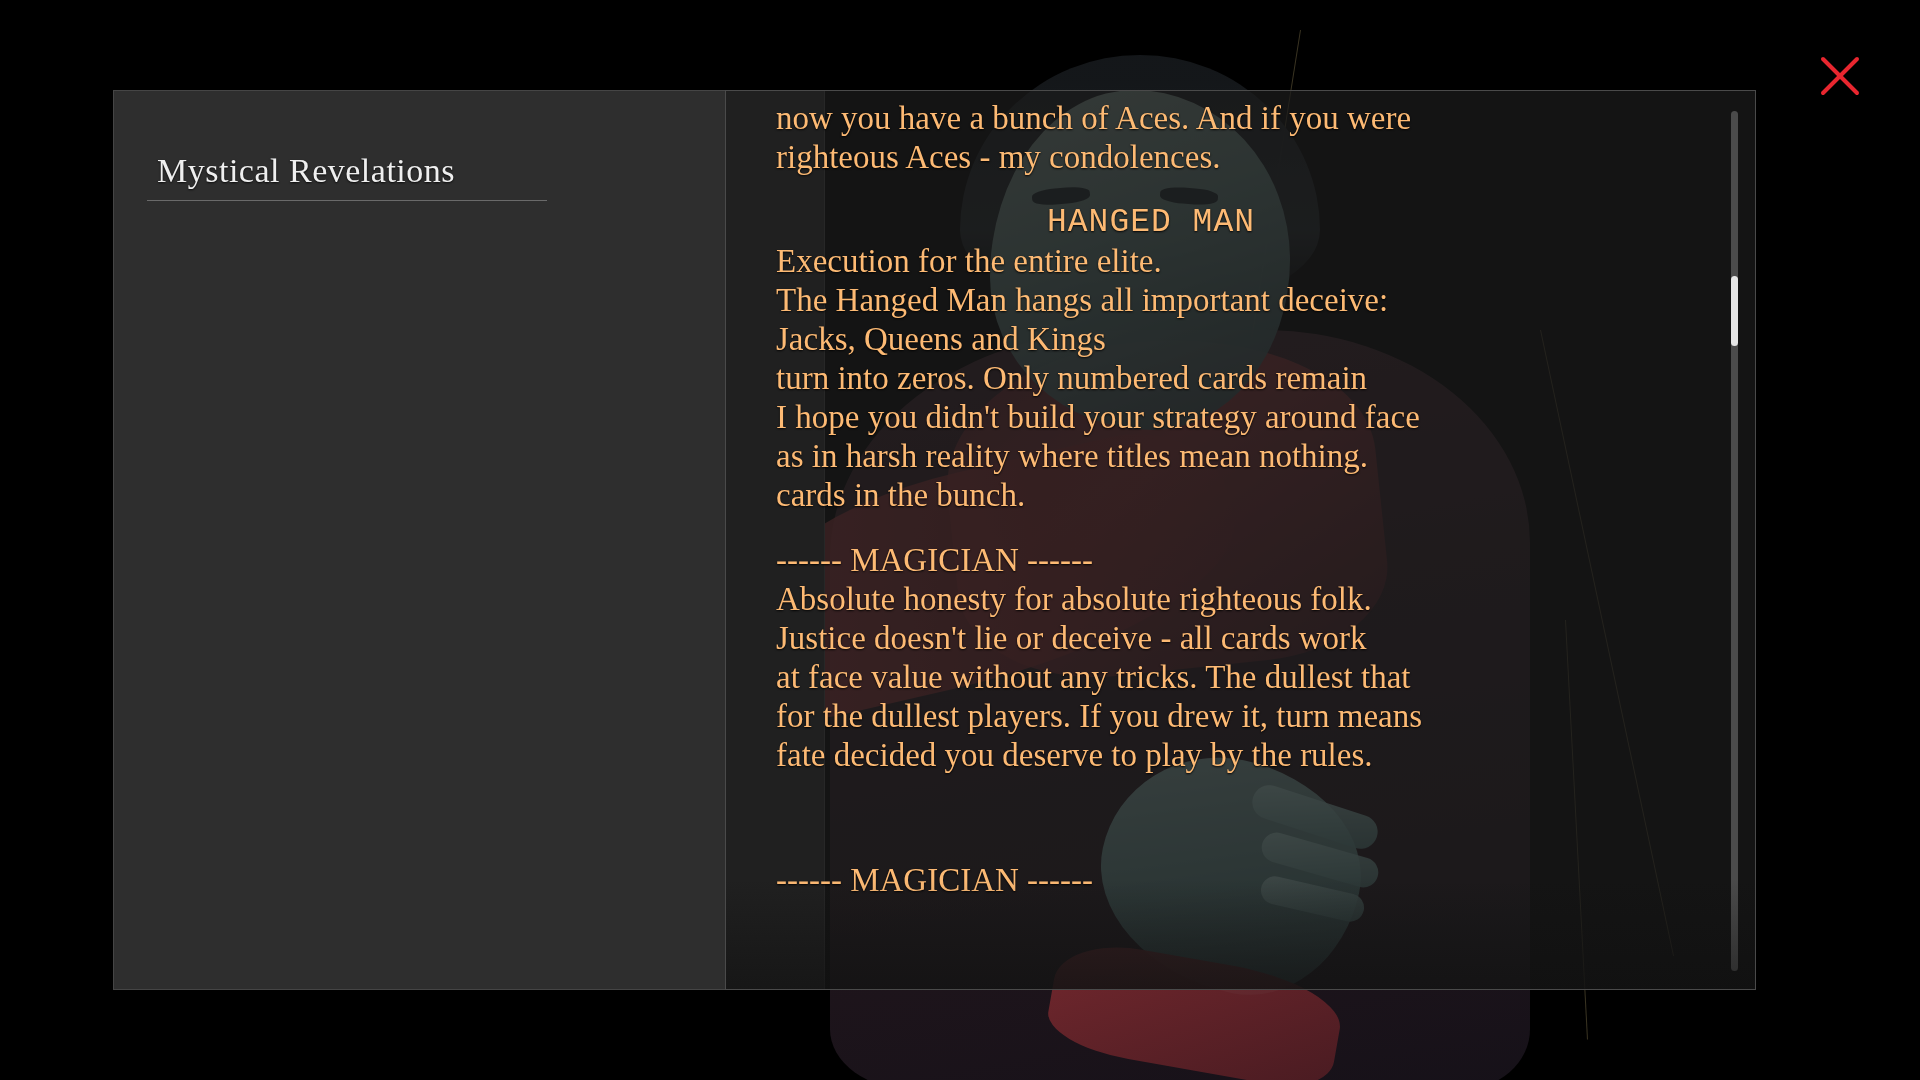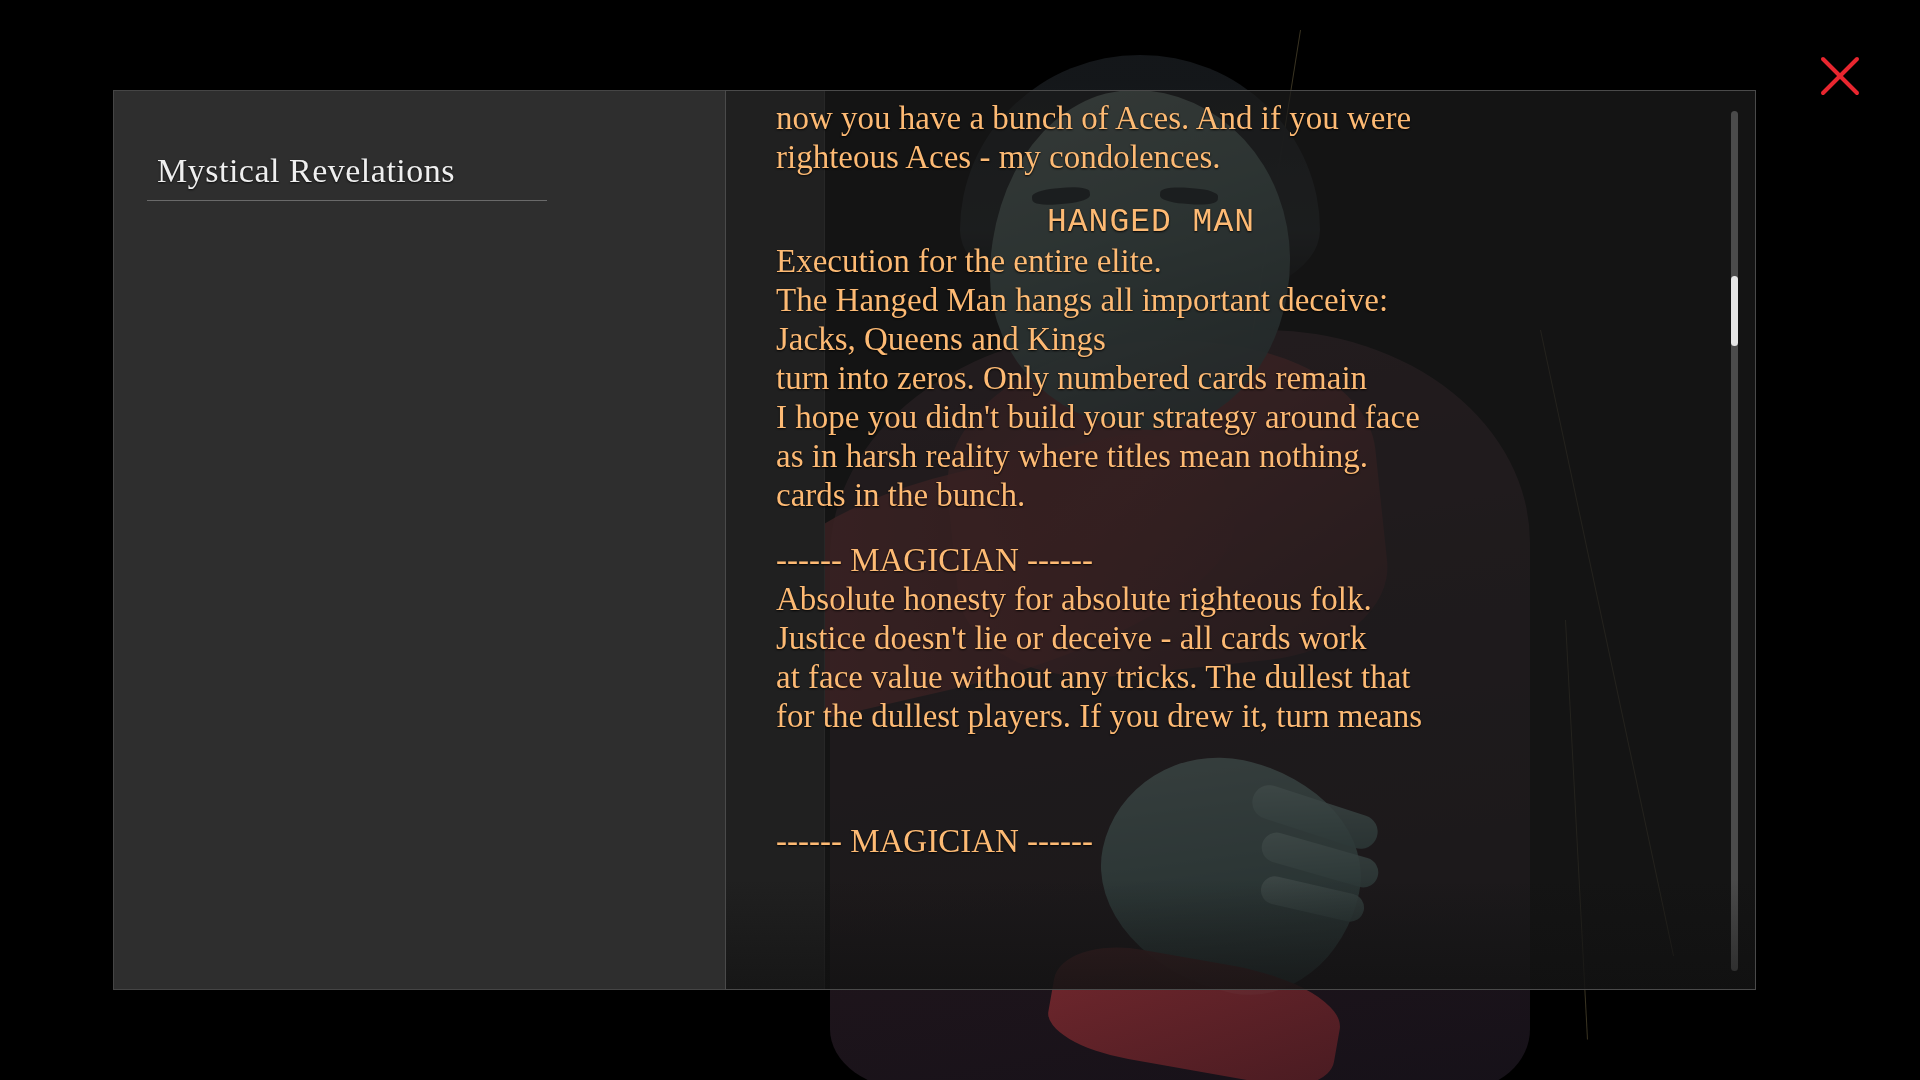--- a/index.html
+++ b/index.html
@@ -287,20 +287,21 @@
           <div class="line">as in harsh reality where titles mean nothing.</div>
           <div class="line">cards in the bunch.</div>
         </div>
 
         <div class="para">
           <div class="line section-head-dashed">------ MAGICIAN ------</div>
           <div class="line">Absolute honesty for absolute righteous folk.</div>
           <div class="line">Justice doesn't lie or deceive - all cards work</div>
           <div class="line">at face value without any tricks. The dullest that</div>
           <div class="line">for the dullest players. If you drew it, turn means</div>
+          <div class="line">fate decided you deserve to play by the rules.</div>
         </div>
 
         <div class="spacer-lg"></div>
 
         <div class="para tight">
           <div class="line section-head-dashed">------ MAGICIAN ------</div>
         </div>
 
       </div>
 

